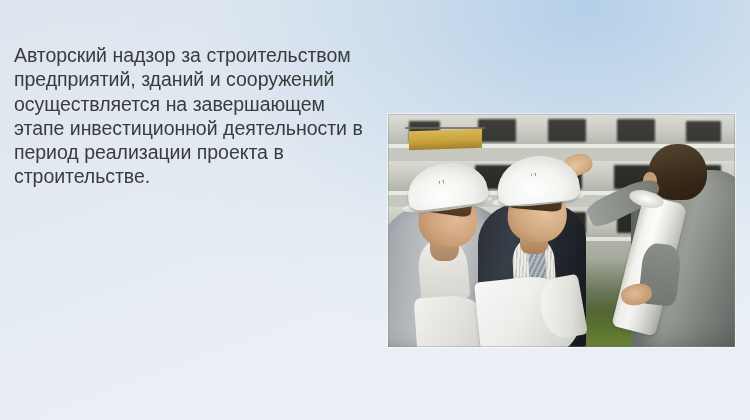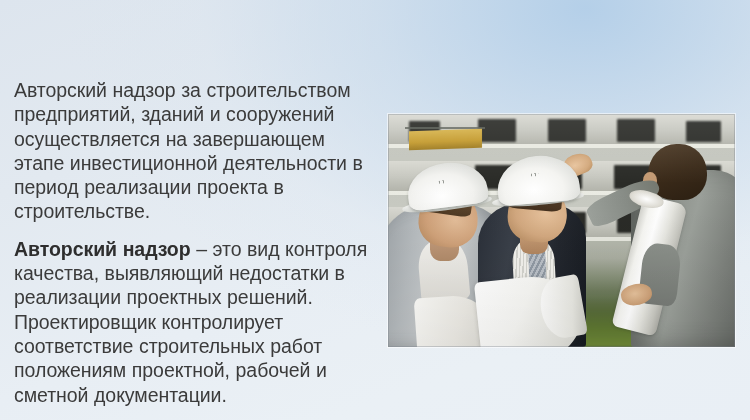--- a/index.html
+++ b/index.html
@@ -44,21 +44,20 @@
     line-height: 30px;
     white-space: nowrap;
   }
 
   
   .text-col {
     position: absolute;
     left: 14px;
     top: 43px;
     width: 358px;
-    margin-top: 35px;
   }
 
   .para {
     margin: 0;
     color: #3b3b3b;
     font-size: 19.5px;
     line-height: 24.3px;
     letter-spacing: -0.05px;
     word-spacing: 0.2px;
   }
@@ -456,23 +455,20 @@
 </head>
 <body>
 
 <div class="slide">
 
 
   <div class="text-col">
 
     <p class="para">Авторский надзор за строительством предприятий, зданий и сооружений осуществляется на завершающем этапе инвестиционной деятельности в период реализации проекта в строительстве.</p>
 
-    <p class="para">
-      <span class="lead">Авторский надзор</span><span> – это вид контроля качества, выявляющий недостатки в реализации проектных решений. Проектировщик контролирует соответствие строительных работ положениям проектной, рабочей и сметной документации.</span>
-    </p>
 
   </div>
 
   <div class="photo" title="Три специалиста в деловых костюмах на строительной площадке: двое в белых защитных касках рассматривают чертежи, третий указывает рукой на строящееся здание">
     <div class="photo-inner">
 
       <div class="bg-building"></div>
 
       <div class="floor" style="top:0%;   height:13%;"></div>
       <div class="floor" style="top:20%;  height:13%;"></div>

